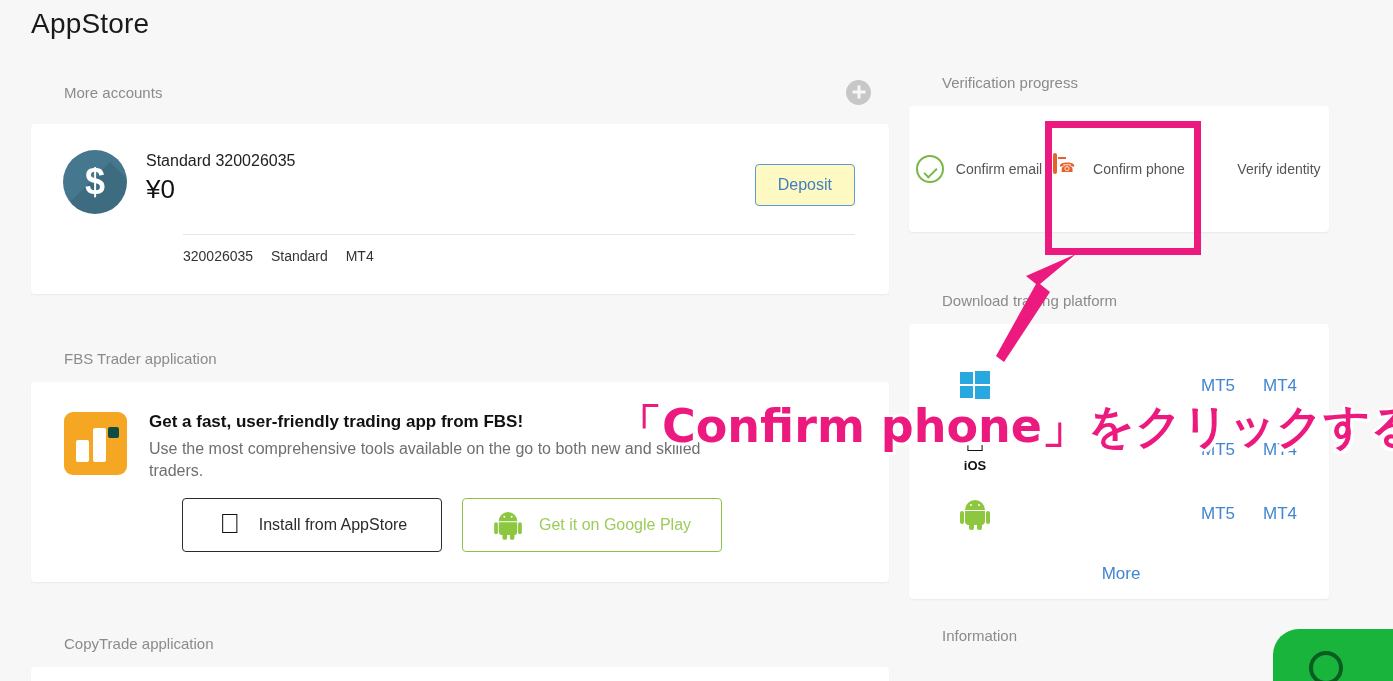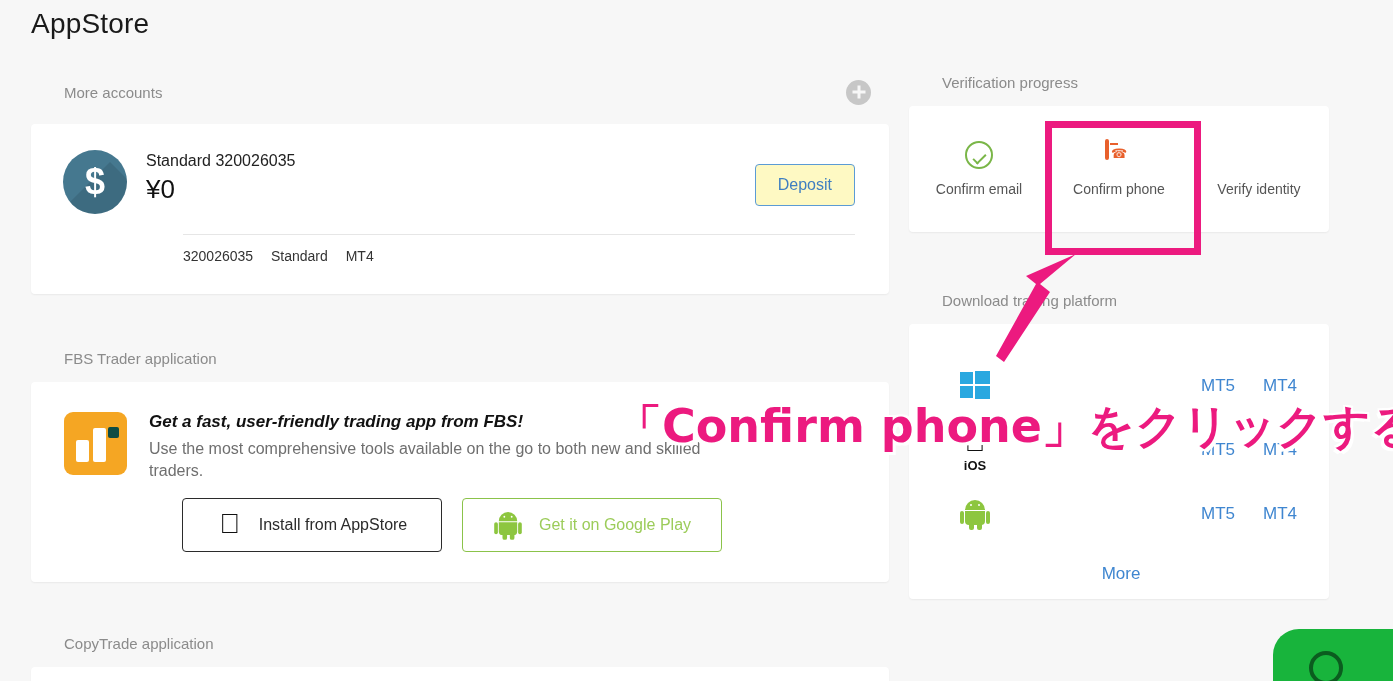--- a/index.html
+++ b/index.html
@@ -119,21 +119,21 @@
   #fbs-body { display: flex; align-items: flex-start; }
   #fbs-app-icon {
     width: 63px; height: 63px; border-radius: 9px;
     background: #f5a623; flex: none; position: relative;
   }
   #fbs-app-icon i { position: absolute; background: #fff; display:block; }
   #fbs-app-icon .b1 { left: 12px; bottom: 13px; width: 13px; height: 22px; border-radius:2px;}
   #fbs-app-icon .b2 { left: 29px; bottom: 13px; width: 13px; height: 34px; border-radius:2px;}
   #fbs-app-icon .b3 { left: 44px; bottom: 37px; width: 11px; height: 11px; background:#0f4c44; border-radius:2px;}
   #fbs-text { margin-left: 22px; }
-  #fbs-title { font-size: 17px; font-weight: 700; color: #111; margin-bottom: 6px; font-style: italic; }
+  #fbs-title { font-size: 17px; font-weight: 700; color: #111; margin-bottom: 6px; }
   #fbs-desc { font-size: 16px; color: #6f6f6f; line-height: 1.35; max-width: 600px; }
   #fbs-buttons { display: flex; margin-top: 17px; margin-left: 118px; }
   .store-button {
     display: flex; align-items: center; justify-content: center;
     gap: 16px;
     height: 54px; width: 260px;
     border-radius: 4px; background: #fff;
     font-size: 16px; cursor: pointer;
     font-family: "Liberation Sans", sans-serif;
   }
@@ -150,21 +150,21 @@
     width: 420px;
   }
   #verification-label { padding-left: 33px; }
   #verification-card {
     margin-top: 15px;
     height: 126px;
     display: flex; align-items: center;
   }
   .verify-item {
     flex: 1;
-    display: flex; flex-direction: column; align-items: center;
+    display: flex; flex-direction: row; align-items: center;
     justify-content: center; gap: 12px;
     cursor: pointer;
     position: relative;
     height: 100%;
   }
   .verify-item .vlabel { font-size: 14px; color: #555; }
   .vicon { width: 28px; height: 28px; position: relative; }
 
   
   .icon-check-circle { border: 2px solid #7ab648; border-radius: 50%; }
@@ -445,20 +445,21 @@
       </div>
       <div class="dl-links">
         <span class="dl-link">MT5</span>
         <span class="dl-link">MT4</span>
       </div>
     </div>
 
     <div id="more-link">More</div>
   </div>
 
+  <div id="information-label" class="section-label">Information</div>
 </div>
 
 <div id="highlight-box"></div>
 
 <svg id="annotation-arrow" viewBox="0 0 100 120">
   <path d="M88 4 L52 34 L62 42 L16 112 L8 106 L48 34 L38 26 Z" fill="#ec1a7f"></path>
 </svg>
 
 <div id="annotation-text">「Confirm phone」をクリックする</div>
 

